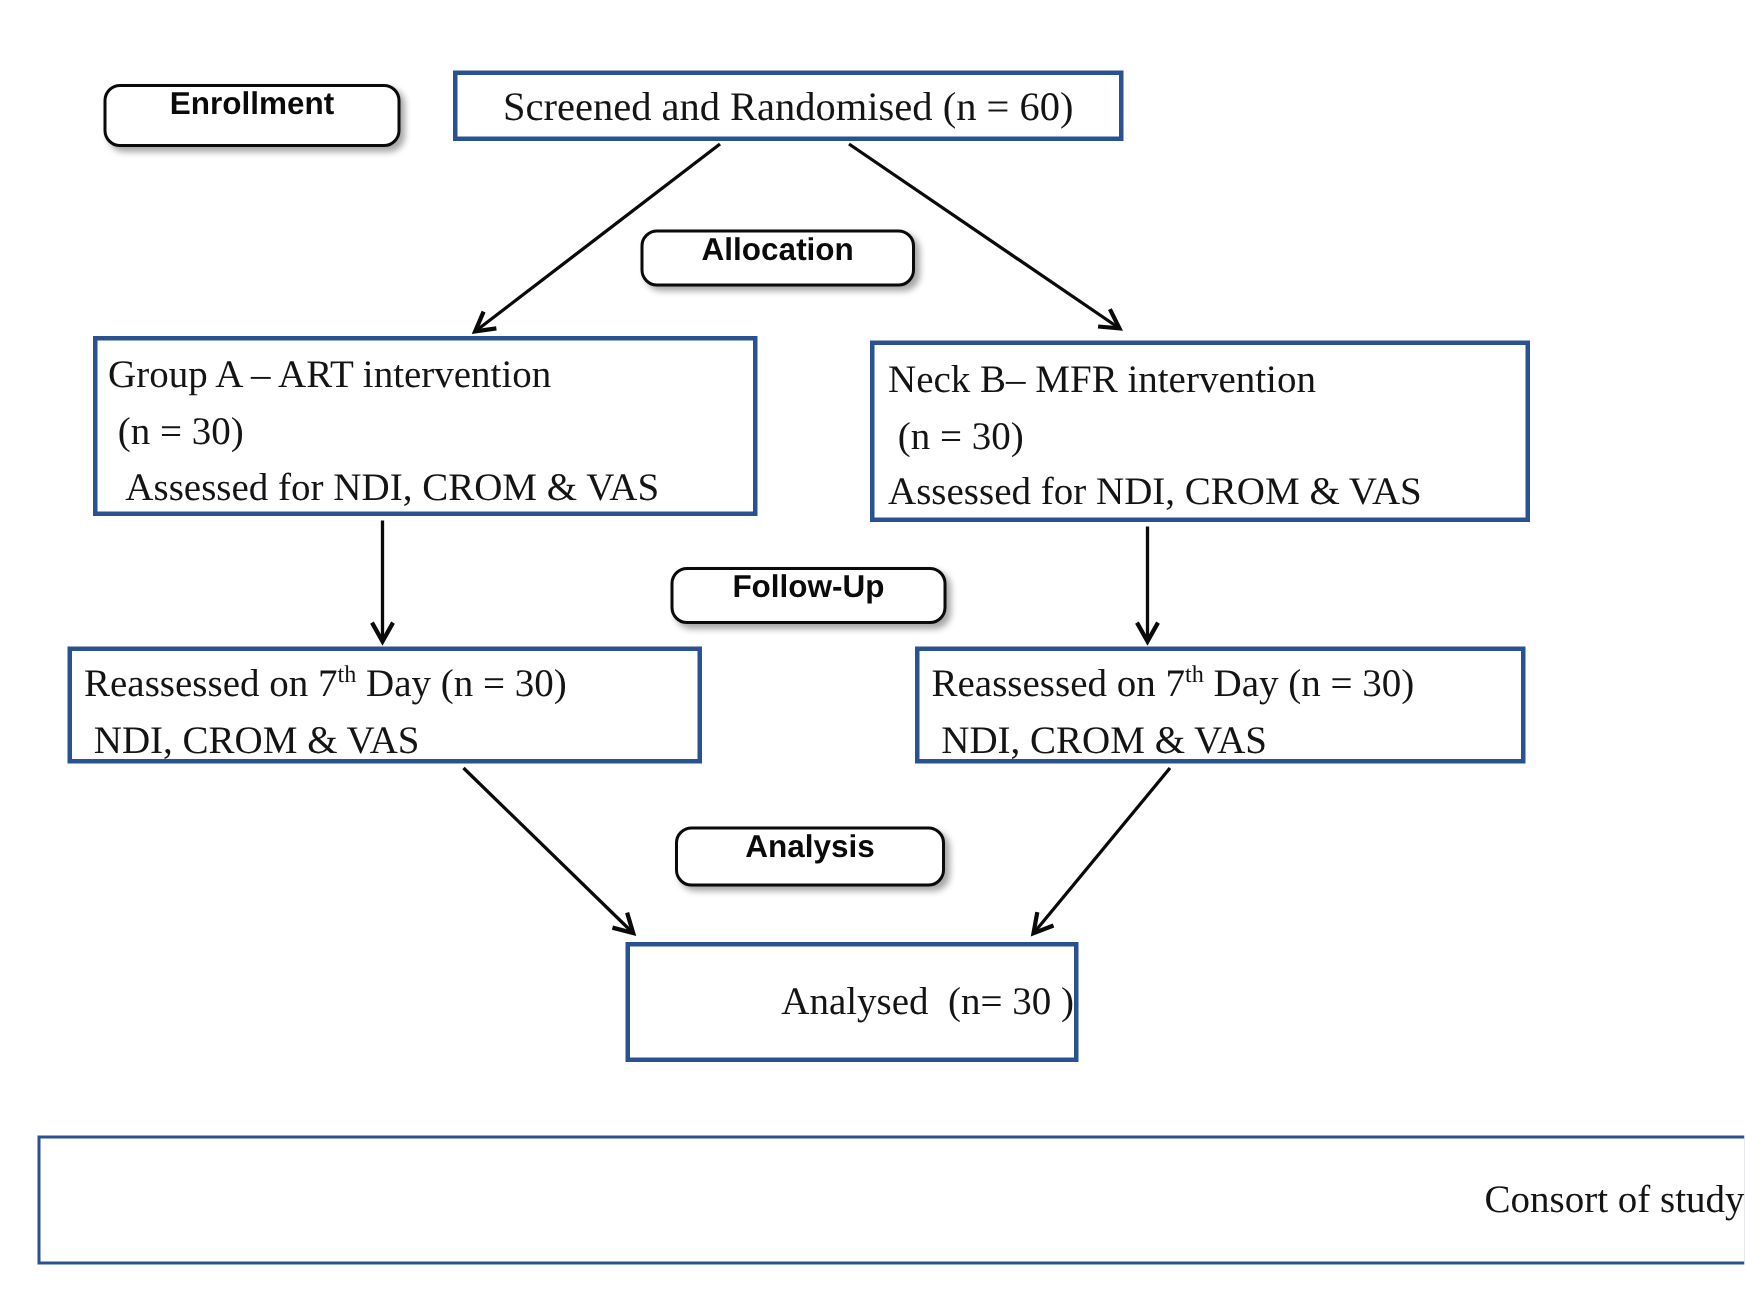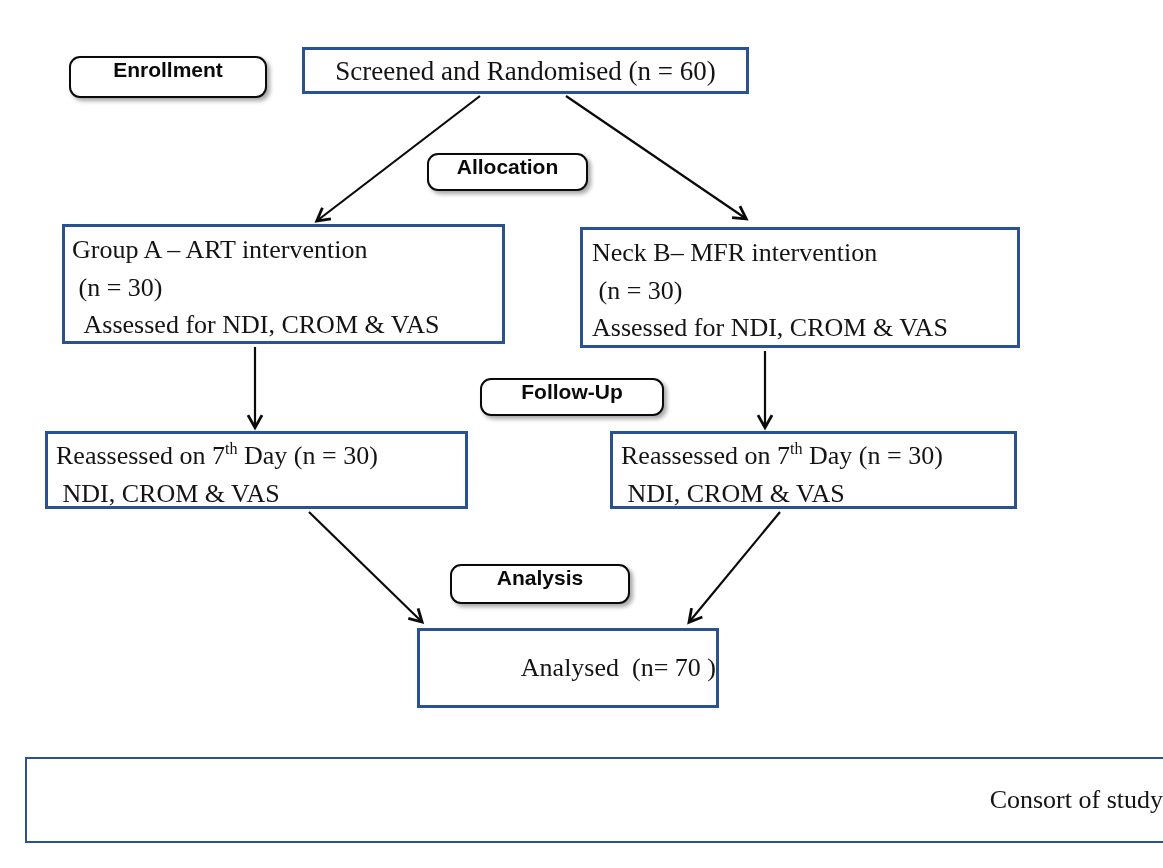--- a/index.html
+++ b/index.html
@@ -37,27 +37,27 @@
     box-shadow: 3px 3px 4px rgba(0,0,0,0.35);
     display: flex; align-items: flex-start; justify-content: center;
     font-family: "Liberation Sans", sans-serif;
     font-weight: bold;
     font-size: 21px;
     color: #0a0a0a;
   }
 
   #screened-box { left: 290px; top: 47px; width: 447px; height: 47px; font-size: 27px; }
   #enrollment-label { left: 69px; top: 56px; width: 198px; height: 42px; }
-  #allocation-label { left: 427px; top: 153px; width: 161px; height: 38px; }
+  #allocation-label { left: 427px; top: 153px; width: 183px; height: 38px; }
   #group-a-box { left: 62px; top: 224px; width: 443px; height: 120px; padding: 4px 6px 0 7px; }
   #group-b-box { left: 580px; top: 227px; width: 440px; height: 121px; padding: 4px 6px 0 9px; }
-  #followup-label { left: 447px; top: 378px; width: 184px; height: 38px; margin-left: 33px; }
+  #followup-label { left: 447px; top: 378px; width: 184px; height: 38px; }
   #reassess-a-box { left: 45px; top: 431px; width: 423px; height: 78px; padding: 3px 4px 0 8px; }
   #reassess-b-box { left: 610px; top: 431px; width: 407px; height: 78px; padding: 3px 4px 0 8px; }
-  #analysis-label { left: 450px; top: 564px; width: 180px; height: 40px; }
+  #analysis-label { left: 450px; top: 551px; width: 180px; height: 40px; }
   #analysed-box { left: 405px; top: 628px; width: 302px; height: 80px; flex-direction: column; line-height: 1.4; }
   #caption-box { left: 13px; top: 757px; width: 1140px; height: 86px; flex-direction: column; font-size: 26px; line-height: 1.45; border-width: 2.5px; }
 
   sup.th { font-size: 0.62em; vertical-align: super; line-height: 0; }
 
   svg.arrow-layer {
     position: absolute;
     left: 0; top: 0;
     width: 1163px; height: 868px;
     pointer-events: none;
@@ -116,20 +116,20 @@
     <div class="bline"><span>Reassessed on 7</span><sup class="th">th</sup><span> Day (n = 30)</span></div>
     <div class="bline"> NDI, CROM &amp; VAS</div>
   </div>
 
   <div class="abs content-box" id="reassess-b-box">
     <div class="bline"><span>Reassessed on 7</span><sup class="th">th</sup><span> Day (n = 30)</span></div>
     <div class="bline"> NDI, CROM &amp; VAS</div>
   </div>
 
   <div class="abs content-box center-text" id="analysed-box">
-    <div class="bline">Analysed  (n= 70 )</div>
+    <div class="bline">Analysed  (n= 30 )</div>
   </div>
 
   <div class="abs content-box center-text" id="caption-box">
     <div>Consort of study</div>
   </div>
 
 </div>
 
 </body></html>

